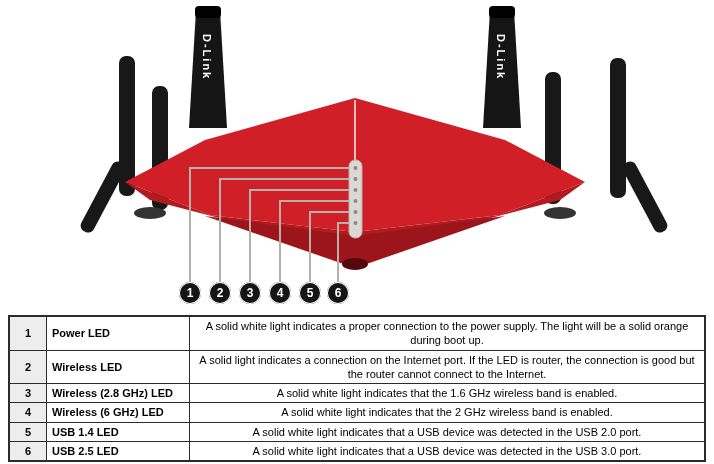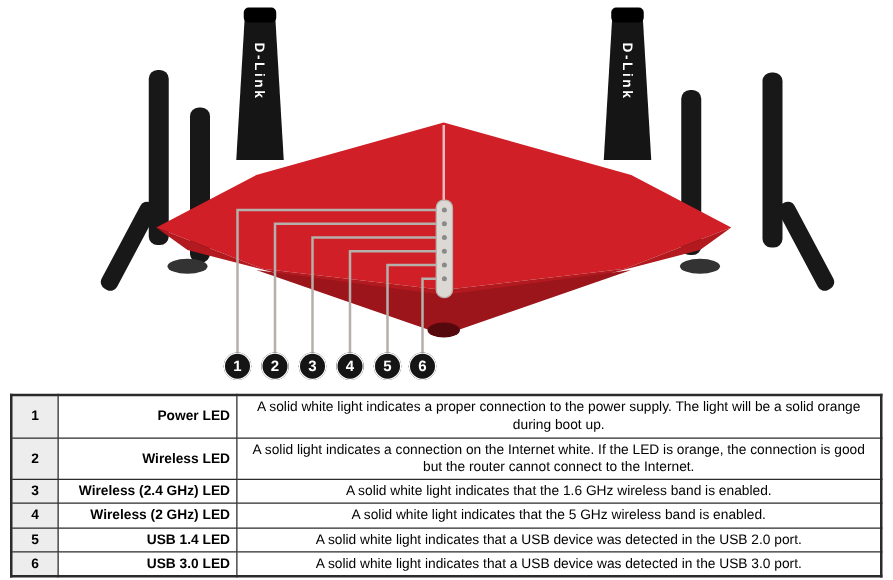--- a/index.html
+++ b/index.html
@@ -21,21 +21,21 @@
            display:flex;align-items:center;justify-content:center;
            box-shadow:0 0 0 1px #fff inset;}
 
   
   #led-table{position:absolute;left:8px;top:315px;width:698px;
              border-collapse:collapse;table-layout:fixed;
              font-size:11px;line-height:1.3;}
   #led-table td{border:1px solid #2b2b2b;vertical-align:middle;padding:2px 5px;}
   #led-table{border:2px solid #2b2b2b;}
   td.col-num{width:26px;text-align:center;font-weight:bold;background:#ededed;}
-  td.col-name{width:132px;text-align:right;font-weight:bold;}
+  td.col-name{width:132px;text-align:left;font-weight:bold;}
   td.col-desc{text-align:center;}
 </style>
 </head>
 <body>
 
 <div id="page">
 
   <div id="diagram">
     <svg width="714" height="312" viewBox="0 0 714 312">
 
@@ -99,38 +99,38 @@
   <table id="led-table">
     <tbody>
       <tr>
         <td class="col-num">1</td>
         <td class="col-name">Power LED</td>
         <td class="col-desc">A solid white light indicates a proper connection to the power supply. The light will be a solid orange during boot up.</td>
       </tr>
       <tr>
         <td class="col-num">2</td>
         <td class="col-name">Wireless LED</td>
-        <td class="col-desc">A solid light indicates a connection on the Internet white. If the LED is orange, the connection is good but the router cannot connect to the Internet.</td>
+        <td class="col-desc">A solid light indicates a connection on the Internet port. If the LED is router, the connection is good but the router cannot connect to the Internet.</td>
       </tr>
       <tr>
         <td class="col-num">3</td>
-        <td class="col-name">Wireless (2.4 GHz) LED</td>
+        <td class="col-name">Wireless (2.8 GHz) LED</td>
         <td class="col-desc">A solid white light indicates that the 1.6 GHz wireless band is enabled.</td>
       </tr>
       <tr>
         <td class="col-num">4</td>
-        <td class="col-name">Wireless (2 GHz) LED</td>
-        <td class="col-desc">A solid white light indicates that the 5 GHz wireless band is enabled.</td>
+        <td class="col-name">Wireless (6 GHz) LED</td>
+        <td class="col-desc">A solid white light indicates that the 2 GHz wireless band is enabled.</td>
       </tr>
       <tr>
         <td class="col-num">5</td>
         <td class="col-name">USB 1.4 LED</td>
         <td class="col-desc">A solid white light indicates that a USB device was detected in the USB 2.0 port.</td>
       </tr>
       <tr>
         <td class="col-num">6</td>
-        <td class="col-name">USB 3.0 LED</td>
+        <td class="col-name">USB 2.5 LED</td>
         <td class="col-desc">A solid white light indicates that a USB device was detected in the USB 3.0 port.</td>
       </tr>
     </tbody>
   </table>
 
 </div>
 
 </body></html>

